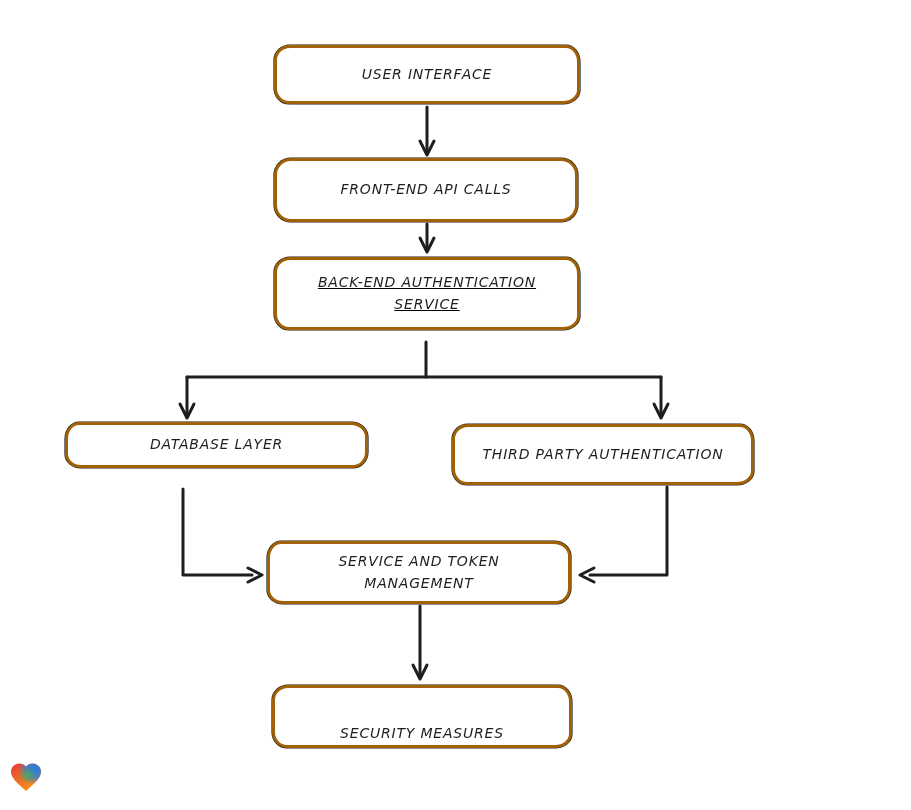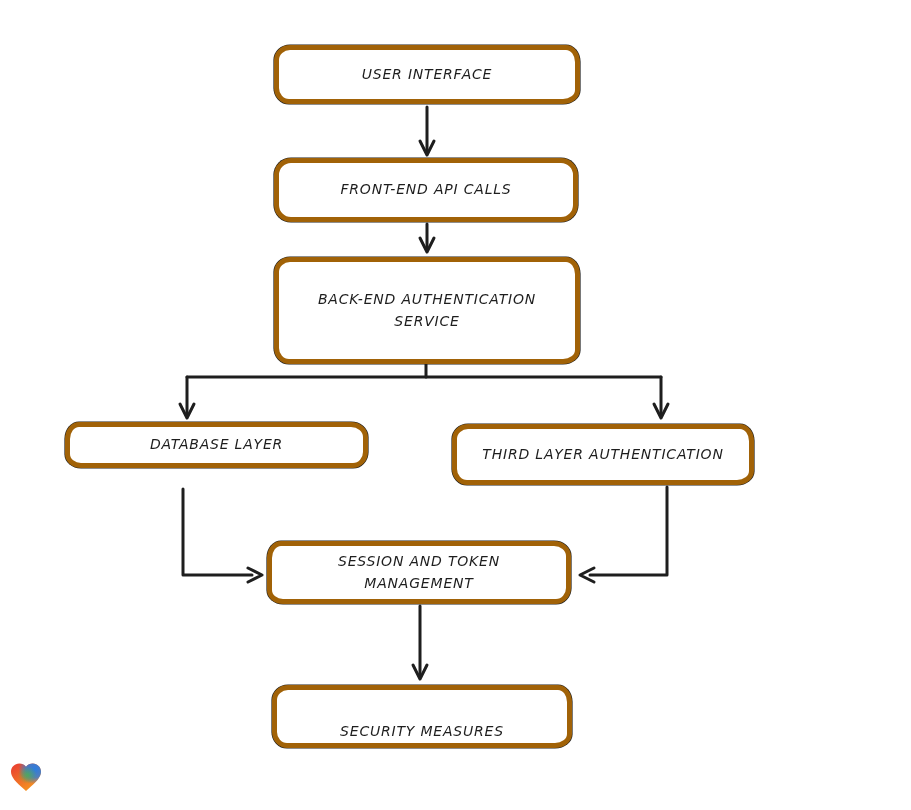--- a/index.html
+++ b/index.html
@@ -28,21 +28,21 @@
   .edges path {
     stroke: #1e1e1e;
     stroke-width: 3;
     fill: none;
     stroke-linecap: round;
     stroke-linejoin: round;
   }
   .node {
     position: absolute;
     box-sizing: border-box;
-    border: 5px solid #a16207;
+    border: 3px solid #a16207;
     background: #ffffff;
     display: flex;
     align-items: center;
     justify-content: center;
     box-shadow: 0 0 0 0.6px #1e1e1e;
   }
   
   .node:nth-of-type(odd)  { border-radius: 16px 14px 17px 15px / 15px 17px 14px 16px; }
   .node:nth-of-type(even) { border-radius: 14px 17px 15px 16px / 17px 15px 16px 14px; }
   .node-label {
@@ -108,35 +108,35 @@
   </svg>
 
   <div class="node" style="left:274px; top:45px; width:306px; height:59px;">
     <span class="node-label">USER INTERFACE</span>
   </div>
 
   <div class="node" style="left:274px; top:158px; width:304px; height:64px;border-radius:17px;">
     <span class="node-label">FRONT-END API CALLS</span>
   </div>
 
-  <div class="node" style="left:274px; top:257px; width:306px; height:107px;">
+  <div class="node" style="left:274px; top:257px; width:306px; height:73px;text-decoration:underline;">
     <span class="node-label">BACK-END AUTHENTICATION
 SERVICE</span>
   </div>
 
   <div class="node" style="left:65px; top:422px; width:303px; height:46px;">
     <span class="node-label">DATABASE LAYER</span>
   </div>
 
   <div class="node" style="left:452px; top:424px; width:302px; height:61px;">
-    <span class="node-label">THIRD LAYER AUTHENTICATION</span>
+    <span class="node-label">THIRD PARTY AUTHENTICATION</span>
   </div>
 
   <div class="node" style="left:267px; top:541px; width:304px; height:63px;">
-    <span class="node-label">SESSION AND TOKEN
+    <span class="node-label">SERVICE AND TOKEN
 MANAGEMENT</span>
   </div>
 
   <div class="node" style="left:272px; top:685px; width:300px; height:63px;align-items:flex-end;">
     <span class="node-label">SECURITY MEASURES</span>
   </div>
 
   <div class="logo">
     <svg viewBox="0 0 24 24" width="36" height="36" xmlns="http://www.w3.org/2000/svg">
       <defs>

